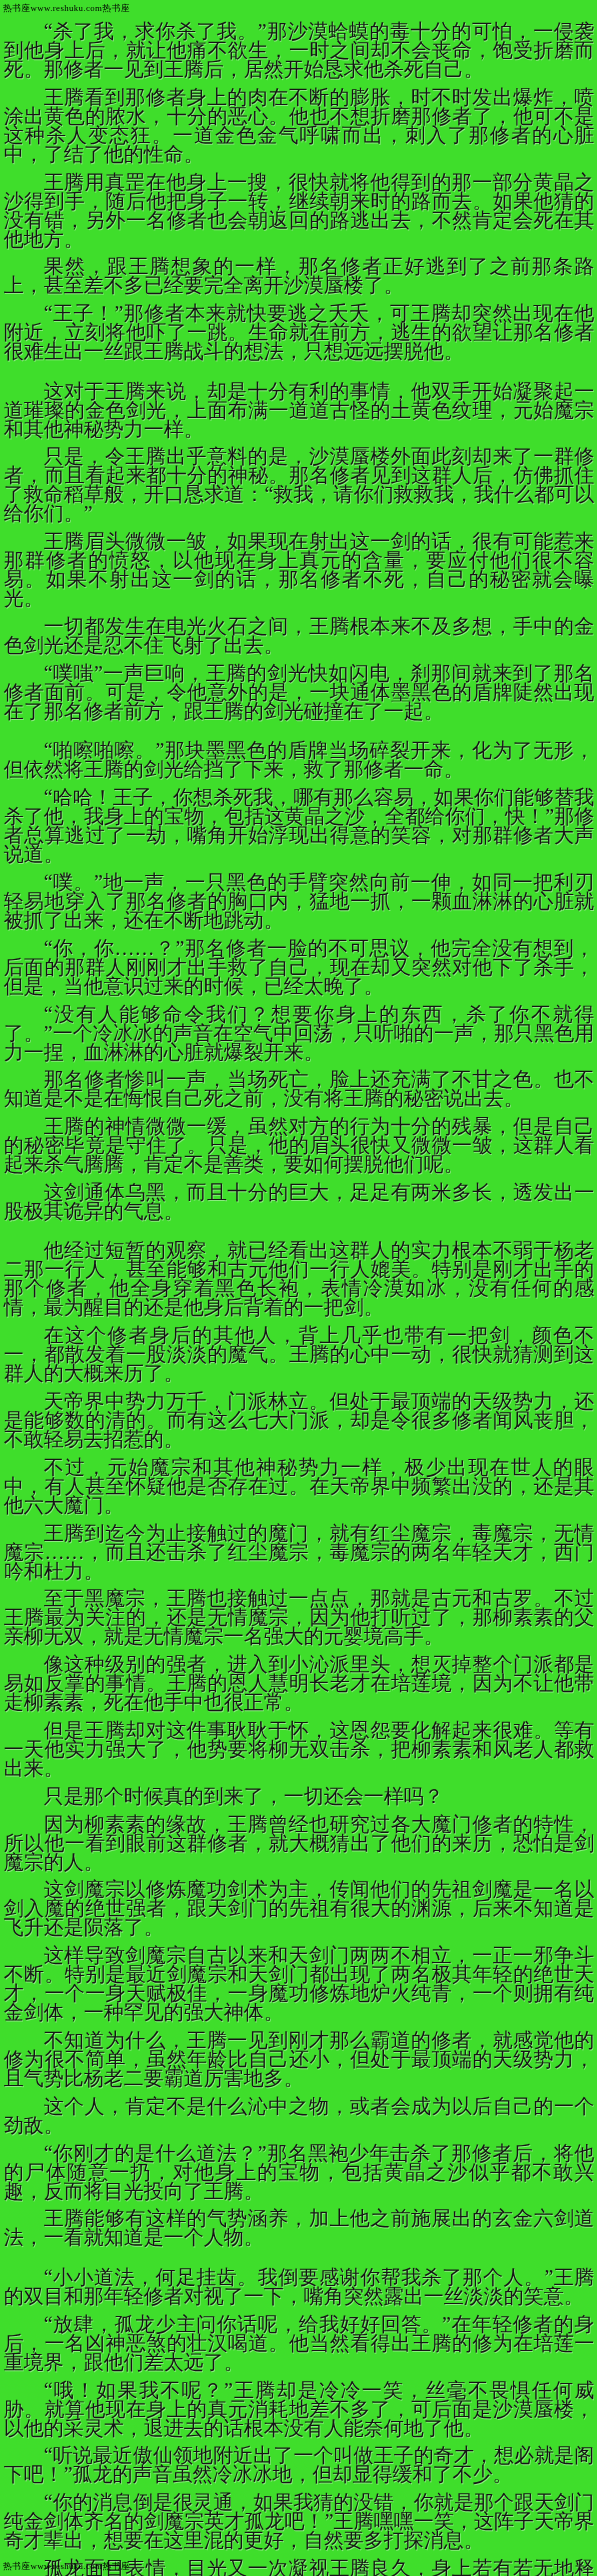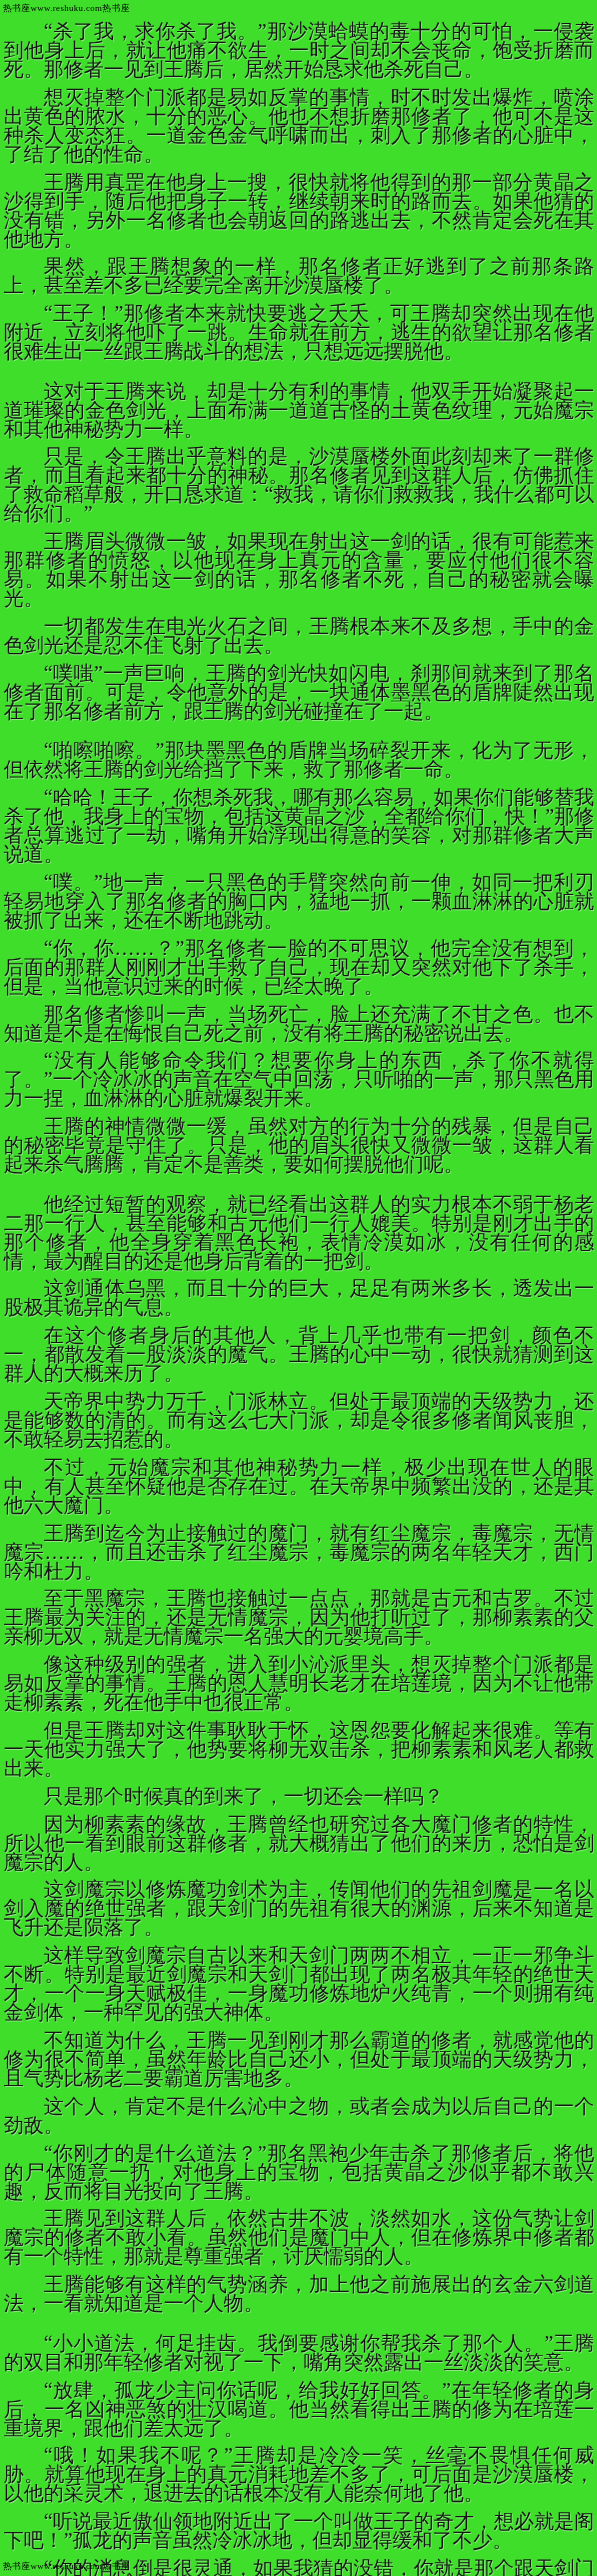--- a/index.html
+++ b/index.html
@@ -50,53 +50,52 @@
   .para.extra-gap { margin-top: 20.5px; }
 </style>
 </head>
 <body>
 
 <div class="watermark top">热书座www.reshuku.com热书座</div>
 
 <div class="content">
   <div>
       <p class="para">“杀了我，求你杀了我。”那沙漠蛤蟆的毒十分的可怕，一侵袭到他身上后，就让他痛不欲生，一时之间却不会丧命，饱受折磨而死。那修者一见到王腾后，居然开始恳求他杀死自己。</p>
-      <p class="para">想灭掉整个门派都是易如反掌的事情，时不时发出爆炸，喷涂出黄色的脓水，十分的恶心。他也不想折磨那修者了，他可不是这种杀人变态狂。一道金色金气呼啸而出，刺入了那修者的心脏中，了结了他的性命。</p>
+      <p class="para">王腾看到那修者身上的肉在不断的膨胀，时不时发出爆炸，喷涂出黄色的脓水，十分的恶心。他也不想折磨那修者了，他可不是这种杀人变态狂。一道金色金气呼啸而出，刺入了那修者的心脏中，了结了他的性命。</p>
       <p class="para">王腾用真罡在他身上一搜，很快就将他得到的那一部分黄晶之沙得到手，随后他把身子一转，继续朝来时的路而去。如果他猜的没有错，另外一名修者也会朝返回的路逃出去，不然肯定会死在其他地方。</p>
       <p class="para">果然，跟王腾想象的一样，那名修者正好逃到了之前那条路上，甚至差不多已经要完全离开沙漠蜃楼了。</p>
       <p class="para">“王子！”那修者本来就快要逃之夭夭，可王腾却突然出现在他附近，立刻将他吓了一跳。生命就在前方，逃生的欲望让那名修者很难生出一丝跟王腾战斗的想法，只想远远摆脱他。</p>
       <p class="para extra-gap">这对于王腾来说，却是十分有利的事情，他双手开始凝聚起一道璀璨的金色剑光，上面布满一道道古怪的土黄色纹理，元始魔宗和其他神秘势力一样。</p>
       <p class="para">只是，令王腾出乎意料的是，沙漠蜃楼外面此刻却来了一群修者，而且看起来都十分的神秘。那名修者见到这群人后，仿佛抓住了救命稻草般，开口恳求道：“救我，请你们救救我，我什么都可以给你们。”</p>
       <p class="para">王腾眉头微微一皱，如果现在射出这一剑的话，很有可能惹来那群修者的愤怒，以他现在身上真元的含量，要应付他们很不容易。如果不射出这一剑的话，那名修者不死，自己的秘密就会曝光。</p>
       <p class="para">一切都发生在电光火石之间，王腾根本来不及多想，手中的金色剑光还是忍不住飞射了出去。</p>
       <p class="para">“噗嗤”一声巨响，王腾的剑光快如闪电，刹那间就来到了那名修者面前。可是，令他意外的是，一块通体墨黑色的盾牌陡然出现在了那名修者前方，跟王腾的剑光碰撞在了一起。</p>
       <p class="para extra-gap">“啪嚓啪嚓。”那块墨黑色的盾牌当场碎裂开来，化为了无形，但依然将王腾的剑光给挡了下来，救了那修者一命。</p>
       <p class="para">“哈哈！王子，你想杀死我，哪有那么容易，如果你们能够替我杀了他，我身上的宝物，包括这黄晶之沙，全都给你们，快！”那修者总算逃过了一劫，嘴角开始浮现出得意的笑容，对那群修者大声说道。</p>
       <p class="para">“噗。”地一声，一只黑色的手臂突然向前一伸，如同一把利刃轻易地穿入了那名修者的胸口内，猛地一抓，一颗血淋淋的心脏就被抓了出来，还在不断地跳动。</p>
       <p class="para">“你，你……？”那名修者一脸的不可思议，他完全没有想到，后面的那群人刚刚才出手救了自己，现在却又突然对他下了杀手，但是，当他意识过来的时候，已经太晚了。</p>
+      <p class="para">“没有人能够命令我们？想要你身上的东西，杀了你不就得了。”一个冷冰冰的声音在空气中回荡，只听啪的一声，那只黑色用力一捏，血淋淋的心脏就爆裂开来。</p>
       <p class="para">那名修者惨叫一声，当场死亡，脸上还充满了不甘之色。也不知道是不是在悔恨自己死之前，没有将王腾的秘密说出去。</p>
-      <p class="para">“没有人能够命令我们？想要你身上的东西，杀了你不就得了。”一个冷冰冰的声音在空气中回荡，只听啪的一声，那只黑色用力一捏，血淋淋的心脏就爆裂开来。</p>
       <p class="para">王腾的神情微微一缓，虽然对方的行为十分的残暴，但是自己的秘密毕竟是守住了。只是，他的眉头很快又微微一皱，这群人看起来杀气腾腾，肯定不是善类，要如何摆脱他们呢。</p>
+      <p class="para">这剑通体乌黑，而且十分的巨大，足足有两米多长，透发出一股极其诡异的气息。</p>
       <p class="para extra-gap">他经过短暂的观察，就已经看出这群人的实力根本不弱于杨老二那一行人，甚至能够和古元他们一行人媲美。特别是刚才出手的那个修者，他全身穿着黑色长袍，表情冷漠如冰，没有任何的感情，最为醒目的还是他身后背着的一把剑。</p>
-      <p class="para">这剑通体乌黑，而且十分的巨大，足足有两米多长，透发出一股极其诡异的气息。</p>
       <p class="para">在这个修者身后的其他人，背上几乎也带有一把剑，颜色不一，都散发着一股淡淡的魔气。王腾的心中一动，很快就猜测到这群人的大概来历了。</p>
       <p class="para">天帝界中势力万千，门派林立。但处于最顶端的天级势力，还是能够数的清的。而有这么七大门派，却是令很多修者闻风丧胆，不敢轻易去招惹的。</p>
       <p class="para">不过，元始魔宗和其他神秘势力一样，极少出现在世人的眼中，有人甚至怀疑他是否存在过。在天帝界中频繁出没的，还是其他六大魔门。</p>
       <p class="para">王腾到迄今为止接触过的魔门，就有红尘魔宗，毒魔宗，无情魔宗……，而且还击杀了红尘魔宗，毒魔宗的两名年轻天才，西门吟和杜力。</p>
       <p class="para">至于黑魔宗，王腾也接触过一点点，那就是古元和古罗。不过王腾最为关注的，还是无情魔宗，因为他打听过了，那柳素素的父亲柳无双，就是无情魔宗一名强大的元婴境高手。</p>
       <p class="para">像这种级别的强者，进入到小沁派里头，想灭掉整个门派都是易如反掌的事情。王腾的恩人慧明长老才在培莲境，因为不让他带走柳素素，死在他手中也很正常。</p>
       <p class="para">但是王腾却对这件事耿耿于怀，这恩怨要化解起来很难。等有一天他实力强大了，他势要将柳无双击杀，把柳素素和风老人都救出来。</p>
       <p class="para">只是那个时候真的到来了，一切还会一样吗？</p>
       <p class="para">因为柳素素的缘故，王腾曾经也研究过各大魔门修者的特性，所以他一看到眼前这群修者，就大概猜出了他们的来历，恐怕是剑魔宗的人。</p>
       <p class="para">这剑魔宗以修炼魔功剑术为主，传闻他们的先祖剑魔是一名以剑入魔的绝世强者，跟天剑门的先祖有很大的渊源，后来不知道是飞升还是陨落了。</p>
       <p class="para">这样导致剑魔宗自古以来和天剑门两两不相立，一正一邪争斗不断。特别是最近剑魔宗和天剑门都出现了两名极其年轻的绝世天才，一个一身天赋极佳，一身魔功修炼地炉火纯青，一个则拥有纯金剑体，一种罕见的强大神体。</p>
       <p class="para">不知道为什么，王腾一见到刚才那么霸道的修者，就感觉他的修为很不简单，虽然年龄比自己还小，但处于最顶端的天级势力，且气势比杨老二要霸道厉害地多。</p>
       <p class="para">这个人，肯定不是什么沁中之物，或者会成为以后自己的一个劲敌。</p>
       <p class="para">“你刚才的是什么道法？”那名黑袍少年击杀了那修者后，将他的尸体随意一扔，对他身上的宝物，包括黄晶之沙似乎都不敢兴趣，反而将目光投向了王腾。</p>
-      <p class="para">王腾见到这群人后，依然古井不波，淡然如水，这份气势让剑魔宗的修者不敢小看。虽然他们是魔门中人，但在修炼界中修者都有一个特性，那就是尊重强者，讨厌懦弱的人。</p>
       <p class="para">王腾能够有这样的气势涵养，加上他之前施展出的玄金六剑道法，一看就知道是一个人物。</p>
       <p class="para extra-gap">“小小道法，何足挂齿。我倒要感谢你帮我杀了那个人。”王腾的双目和那年轻修者对视了一下，嘴角突然露出一丝淡淡的笑意。</p>
       <p class="para">“放肆，孤龙少主问你话呢，给我好好回答。”在年轻修者的身后，一名凶神恶煞的壮汉喝道。他当然看得出王腾的修为在培莲一重境界，跟他们差太远了。</p>
       <p class="para">“哦！如果我不呢？”王腾却是冷冷一笑，丝毫不畏惧任何威胁。就算他现在身上的真元消耗地差不多了，可后面是沙漠蜃楼，以他的采灵术，退进去的话根本没有人能奈何地了他。</p>
       <p class="para">“听说最近傲仙领地附近出了一个叫做王子的奇才，想必就是阁下吧！”孤龙的声音虽然冷冰冰地，但却显得缓和了不少。</p>
       <p class="para">“你的消息倒是很灵通，如果我猜的没错，你就是那个跟天剑门纯金剑体齐名的剑魔宗英才孤龙吧！”王腾嘿嘿一笑，这阵子天帝界奇才辈出，想要在这里混的更好，自然要多打探消息。</p>
       <p class="para">孤龙面目表情，目光又一次凝视王腾良久，身上若有若无地释放出一股慑人的威压，如果是寻常培莲中期修者，在这股威压面前也无法镇定自若，要冷汗直流，因为里面可是灌注了一些剑魔之意的。</p>
     </div>
 
 </div>

